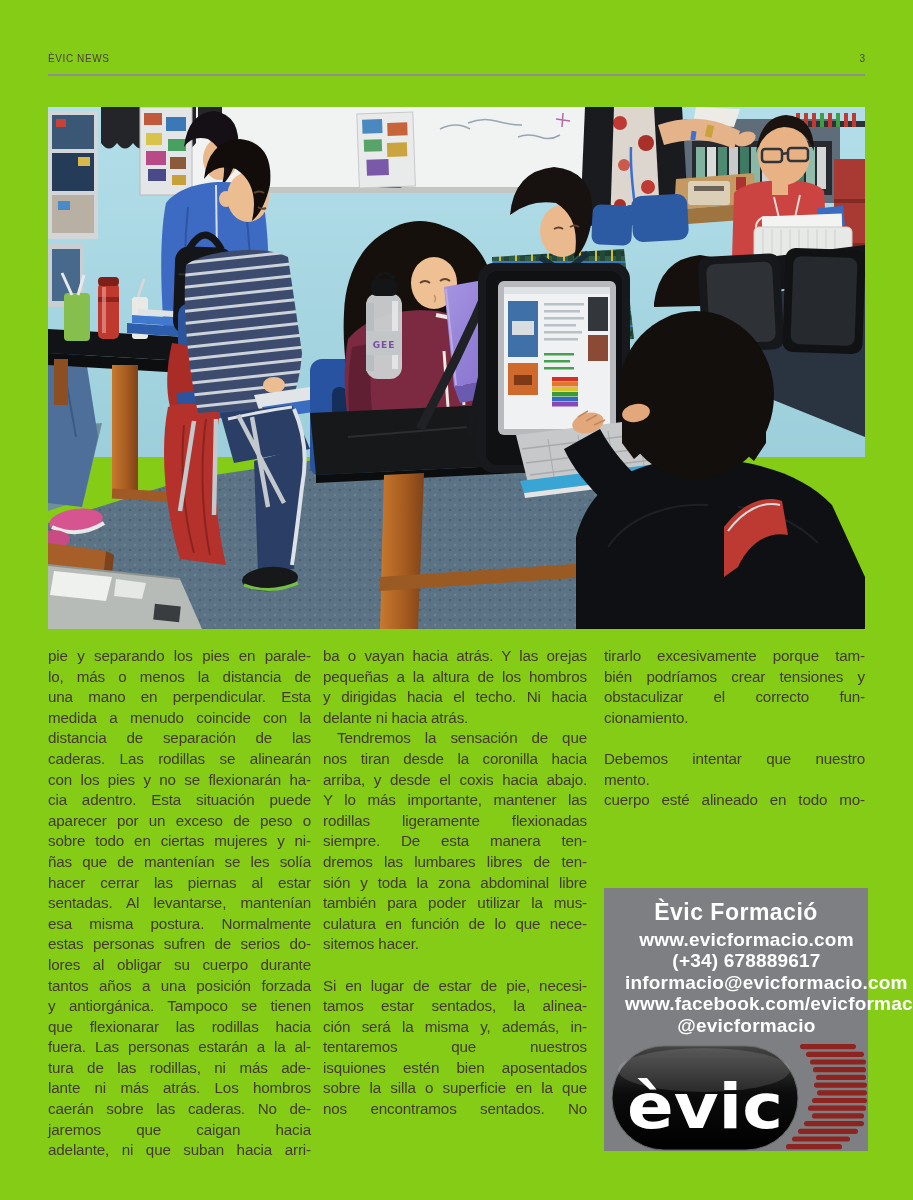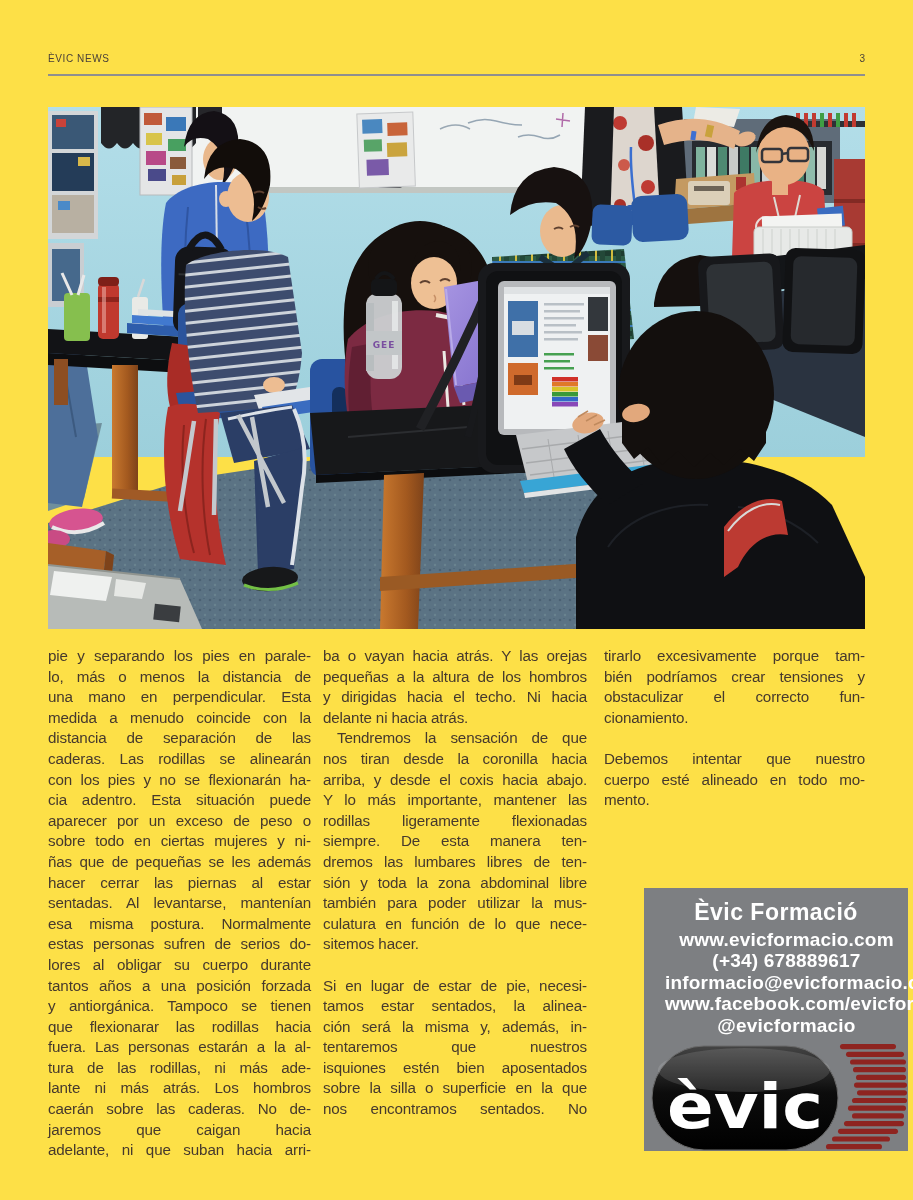--- a/index.html
+++ b/index.html
@@ -1,30 +1,30 @@
 <!DOCTYPE html>
 <html><head>
 <meta charset="utf-8">
 <style>
   html,body{margin:0;padding:0;background:#ffffff;}
   body{width:913px;height:1200px;position:relative;font-family:"Liberation Sans",sans-serif;overflow:hidden;}
-  .page{position:absolute;inset:0;background:#fde047;}
+  .page{position:absolute;inset:0;background:#84cc16;}
   .brand{position:absolute;left:48px;top:53px;font-size:10px;letter-spacing:.6px;color:#4a4139;}
   .pagenum{position:absolute;right:48px;top:53px;font-size:10px;color:#4a4139;}
   .rule{position:absolute;left:48px;top:74px;width:817px;height:2px;background:#8f8f8f;}
   .photo{position:absolute;left:48px;top:107px;width:817px;height:522px;display:block;}
   .col{position:absolute;top:646px;color:#46392d;}
   .col1{left:48px;width:263px;}
   .col2{left:323px;width:264px;}
   .col3{left:604px;width:261px;}
   .line{font-size:15.2px;line-height:20.6px;height:20.6px;letter-spacing:-.15px;
         white-space:nowrap;text-align:justify;text-align-last:justify;}
   .line.end{text-align-last:left;}
   .ad{position:absolute;left:604px;top:888px;width:264px;height:263px;background:#7d7f82;
-      text-align:center;color:#fff;margin-left:40px;}
+      text-align:center;color:#fff;}
   .ad-title{font-size:23px;font-weight:bold;padding-top:11px;letter-spacing:.5px;}
   .ad-contacts{margin-top:3px;}
   .ad-line{font-size:19px;font-weight:bold;line-height:21.4px;white-space:nowrap;letter-spacing:.2px;padding-left:21px;}
   .ad-logo{display:block;margin-top:4px;width:264px;height:116px;}
 </style>
 </head>
 <body>
 
 <div class="page">
 
@@ -423,21 +423,21 @@
       <div class="line">pie y separando los pies en parale-</div>
       <div class="line">lo, más o menos la distancia de</div>
       <div class="line">una mano en perpendicular. Esta</div>
       <div class="line">medida a menudo coincide con la</div>
       <div class="line">distancia de separación de las</div>
       <div class="line">caderas. Las rodillas se alinearán</div>
       <div class="line">con los pies y no se flexionarán ha-</div>
       <div class="line">cia adentro. Esta situación puede</div>
       <div class="line">aparecer por un exceso de peso o</div>
       <div class="line">sobre todo en ciertas mujeres y ni-</div>
-      <div class="line">ñas que de pequeñas se les además</div>
+      <div class="line">ñas que de mantenían se les solía</div>
       <div class="line">hacer cerrar las piernas al estar</div>
       <div class="line">sentadas. Al levantarse, mantenían</div>
       <div class="line">esa misma postura. Normalmente</div>
       <div class="line">estas personas sufren de serios do-</div>
       <div class="line">lores al obligar su cuerpo durante</div>
       <div class="line">tantos años a una posición forzada</div>
       <div class="line">y antiorgánica. Tampoco se tienen</div>
       <div class="line">que flexionarar las rodillas hacia</div>
       <div class="line">fuera. Las personas estarán a la al-</div>
       <div class="line">tura de las rodillas, ni más ade-</div>
@@ -471,22 +471,22 @@
       <div class="line">sobre la silla o superficie en la que</div>
       <div class="line">nos encontramos sentados. No</div>
     </div>
   <div class="col col3">
       <div class="line">tirarlo excesivamente porque tam-</div>
       <div class="line">bién podríamos crear tensiones y</div>
       <div class="line">obstaculizar el correcto fun-</div>
       <div class="line end">cionamiento.</div>
       <div class="line end">&nbsp;</div>
       <div class="line">Debemos intentar que nuestro</div>
+      <div class="line end">mento.</div>
       <div class="line">cuerpo esté alineado en todo mo-</div>
-      <div class="line end">mento.</div>
     </div>
 
   <div class="ad">
     <div class="ad-title">Èvic Formació</div>
     <div class="ad-contacts">
         <div class="ad-line">www.evicformacio.com</div>
         <div class="ad-line">(+34) 678889617</div>
         <div class="ad-line">informacio@evicformacio.com</div>
         <div class="ad-line">www.facebook.com/evicformacio</div>
         <div class="ad-line">@evicformacio</div>

